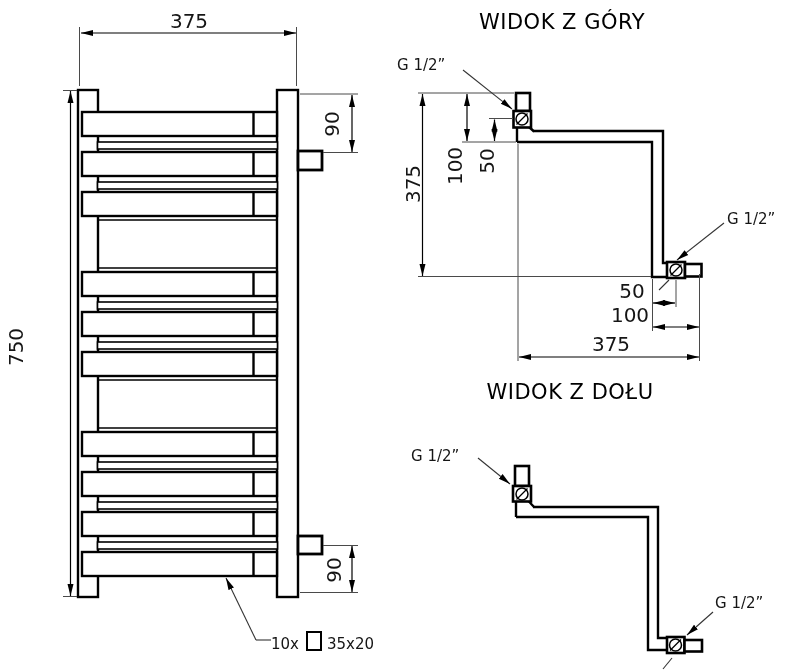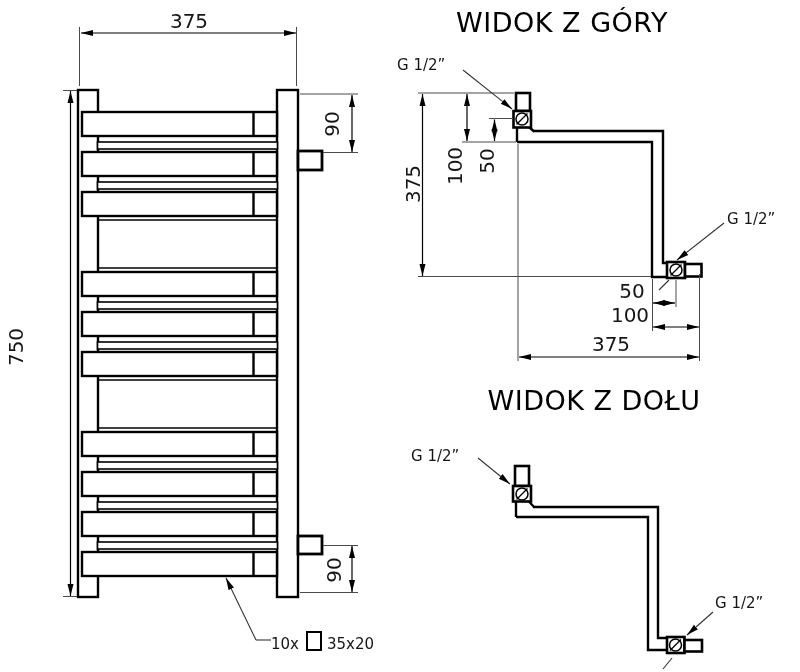--- a/index.html
+++ b/index.html
@@ -7,21 +7,21 @@
     position:relative;width:800px;height:672px;background:#ffffff;overflow:hidden;
     font-family:"DejaVu Sans","Liberation Sans",sans-serif;color:#111;border-radius:29px;
   }
   #drawing{position:absolute;left:0;top:0;}
   .lbl{position:absolute;white-space:nowrap;color:#151515;}
   .dim{font-size:20px;}
   .big{font-size:15px;}
   .hc{transform:translate(-50%,-50%);}            
   .vc{transform:translate(-50%,-50%) rotate(-90deg);} 
   .lv{transform:translateY(-50%);}                
-  .title{font-size:27px;letter-spacing:0.5px;color:#000;}
+  .title{font-size:21px;letter-spacing:0.5px;color:#000;}
   .sqbox{
     display:inline-block;width:12px;height:16px;border:2px solid #000;
     margin:0 5px 0 7px;vertical-align:-2px;background:#fff;
   }
 </style>
 </head>
 <body>
 
 <div id="canvas">
 
@@ -214,17 +214,17 @@
   <div class="lbl title hc" style="left:562px;top:22px;">WIDOK Z GÓRY</div>
   <div class="lbl big lv" style="left:397px;top:65px;">G 1/2”</div>
   <div class="lbl big lv" style="left:727px;top:219px;">G 1/2”</div>
   <div class="lbl dim vc" style="left:413px;top:184px;">375</div>
   <div class="lbl dim vc" style="left:455px;top:166px;">100</div>
   <div class="lbl dim vc" style="left:487px;top:161px;">50</div>
   <div class="lbl dim hc" style="left:632px;top:291px;">50</div>
   <div class="lbl dim hc" style="left:630px;top:315px;">100</div>
   <div class="lbl dim hc" style="left:611px;top:344px;">375</div>
 
-  <div class="lbl title hc" style="left:570px;top:400px;margin-left:24px;">WIDOK Z DOŁU</div>
+  <div class="lbl title hc" style="left:570px;top:392px;">WIDOK Z DOŁU</div>
   <div class="lbl big lv" style="left:411px;top:456px;">G 1/2”</div>
   <div class="lbl big lv" style="left:715px;top:603px;">G 1/2”</div>
 
 </div>
 
 </body></html>

